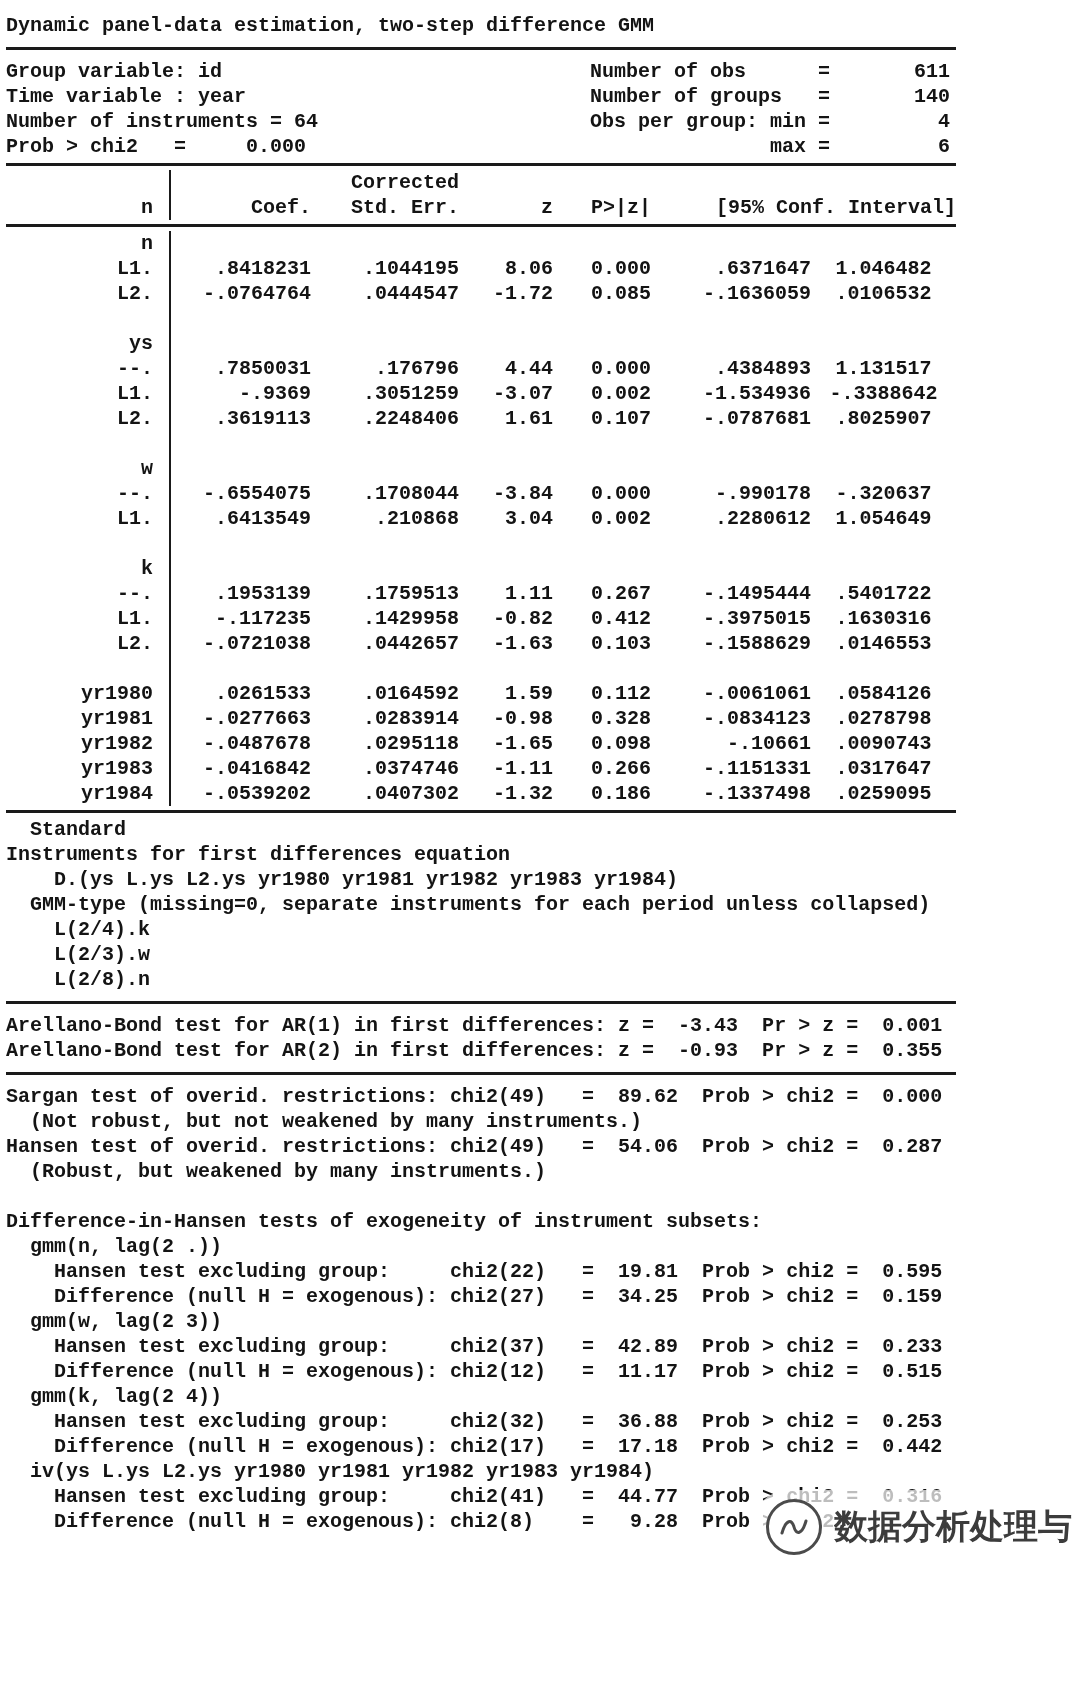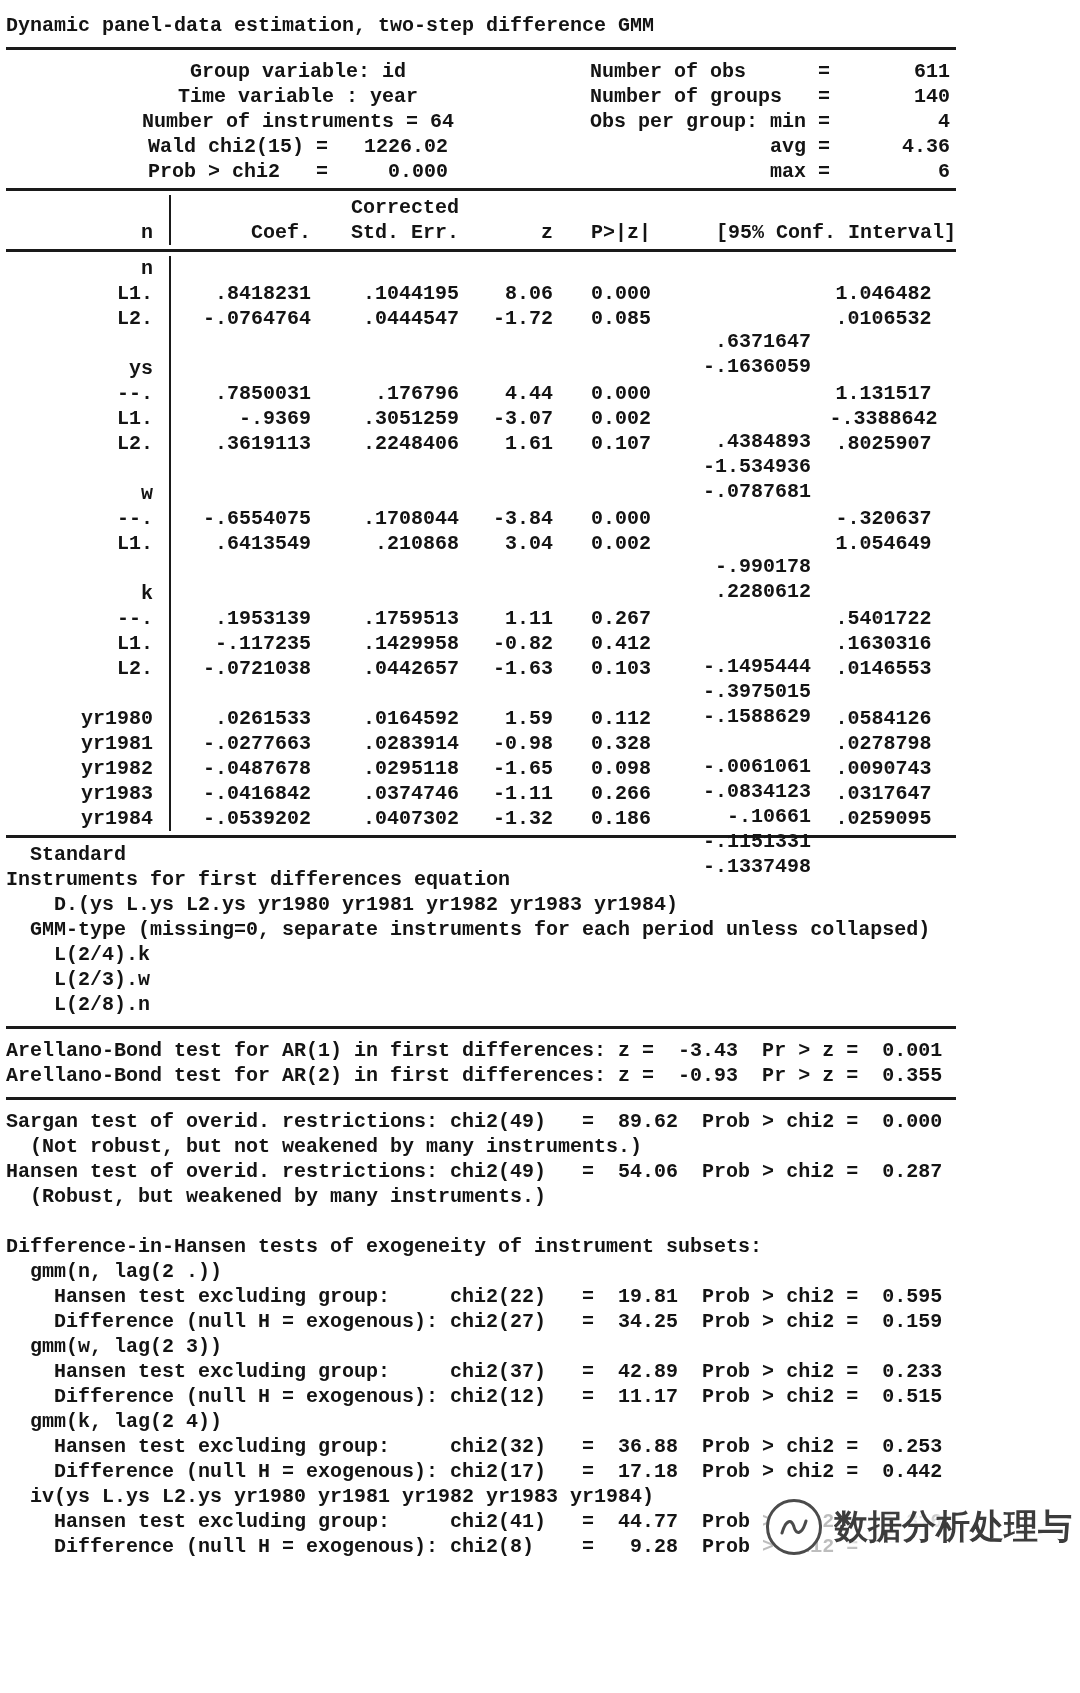--- a/index.html
+++ b/index.html
@@ -10,32 +10,32 @@
     font-family:"Liberation Mono","DejaVu Sans Mono",monospace;
     font-size:20px; font-weight:700; color:#141414;
   }
   .page { padding:13px 0 0 6px; width:962px; }
   .line { white-space:pre; height:25px; line-height:25px; }
   .blank { height:25px; }
   .rule { height:0; border-top:3px solid #1a1a1a; width:950px; margin:9px 0; }
   .rule.tight { margin:4px 0; }
 
   
-  .sum-row { display:flex; height:25px; line-height:25px;text-align:center; }
+  .sum-row { display:flex; height:25px; line-height:25px; }
   .sum-left { white-space:pre; width:584px; flex:none; }
   .sum-right { white-space:pre; flex:none; }
 
   
   .tbl-row { display:flex; height:25px; line-height:25px; }
   .c-var { width:165px; flex:none; text-align:right; padding-right:16px; border-right:2px solid #1a1a1a; white-space:pre; }
   .c-coef{ width:140px; flex:none; text-align:right; white-space:pre; }
   .c-se  { width:148px; flex:none; text-align:right; white-space:pre; }
   .c-z   { width:94px;  flex:none; text-align:right; white-space:pre; }
   .c-p   { width:98px;  flex:none; text-align:right; white-space:pre; }
-  .c-lo  { width:160px; flex:none; text-align:right; white-space:pre;margin-top:48px; }
+  .c-lo  { width:160px; flex:none; text-align:right; white-space:pre; }
   .c-hi  { width:145px; flex:none; text-align:center; white-space:pre; }
   .c-ci  { width:305px; flex:none; text-align:right; white-space:pre; }
 
   
   .watermark {
     position:absolute; top:1490px; left:752px;
     width:360px; height:74px;
     display:flex; align-items:center; gap:12px;
     background:rgba(255,255,255,0.72);
     border-radius:37px; padding:0 14px;
@@ -69,24 +69,20 @@
     </div>
       <div class="sum-row">
       <span class="sum-left">Time variable : year</span>
       <span class="sum-right">Number of groups   =       140</span>
     </div>
       <div class="sum-row">
       <span class="sum-left">Number of instruments = 64</span>
       <span class="sum-right">Obs per group: min =         4</span>
     </div>
       <div class="sum-row">
-      <span class="sum-left">Wald chi2(15) =   1226.02</span>
-      <span class="sum-right">               avg =      4.36</span>
-    </div>
-      <div class="sum-row">
       <span class="sum-left">Prob &gt; chi2   =     0.000</span>
       <span class="sum-right">               max =         6</span>
     </div>
     </div>
 
   <div>
     <div class="rule tight"></div>
 
     <div class="tbl-row">
       <span class="c-var"></span>

